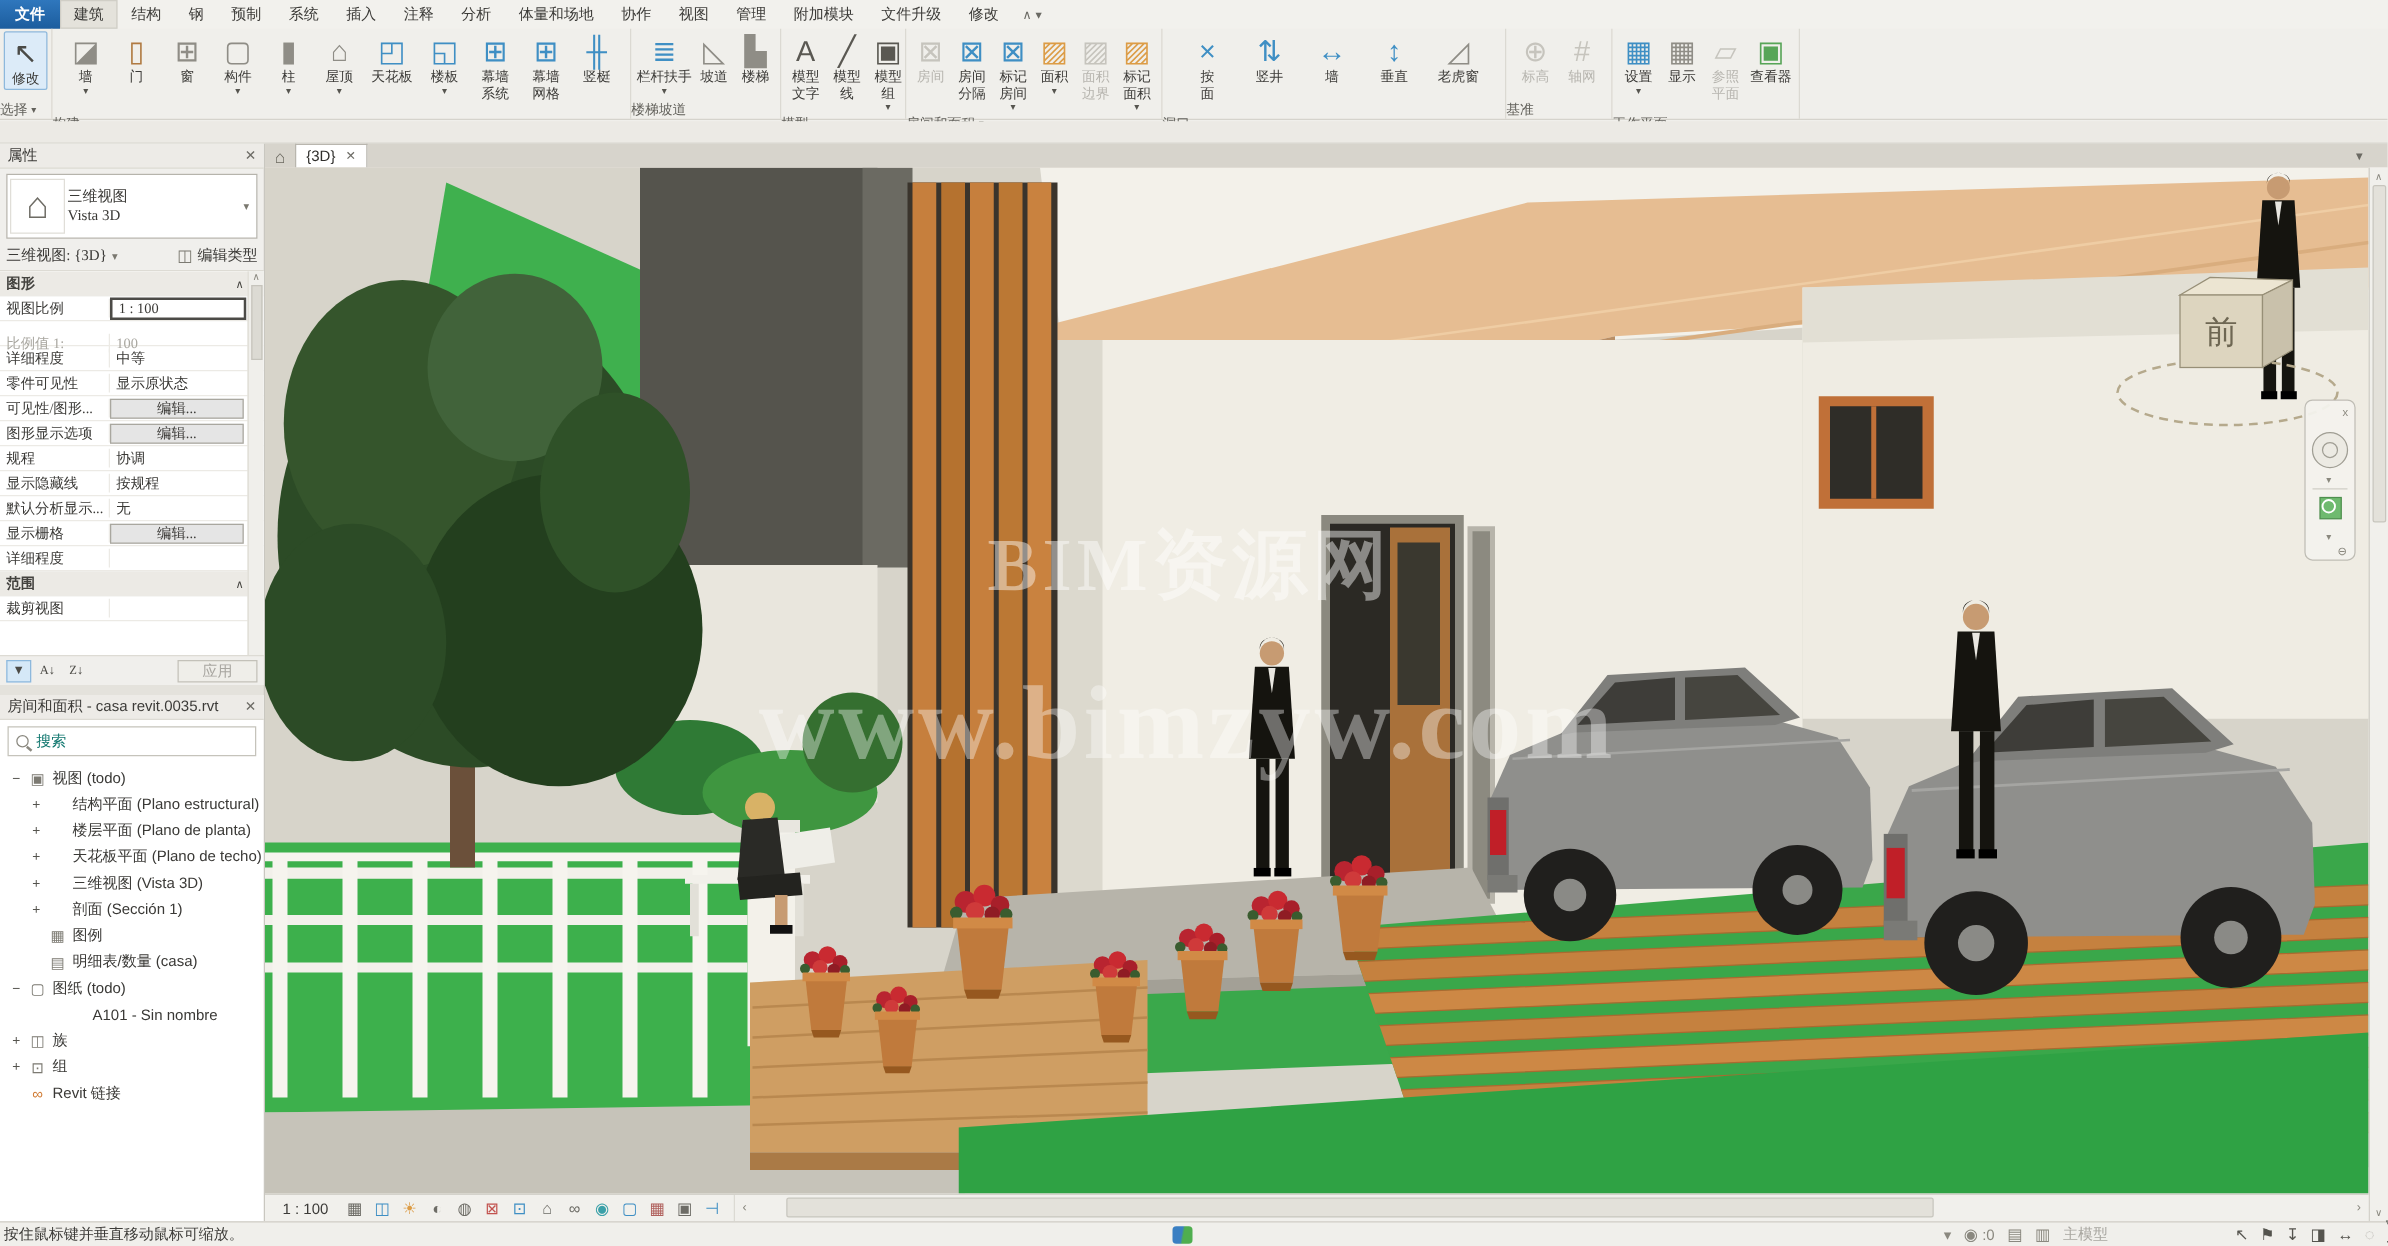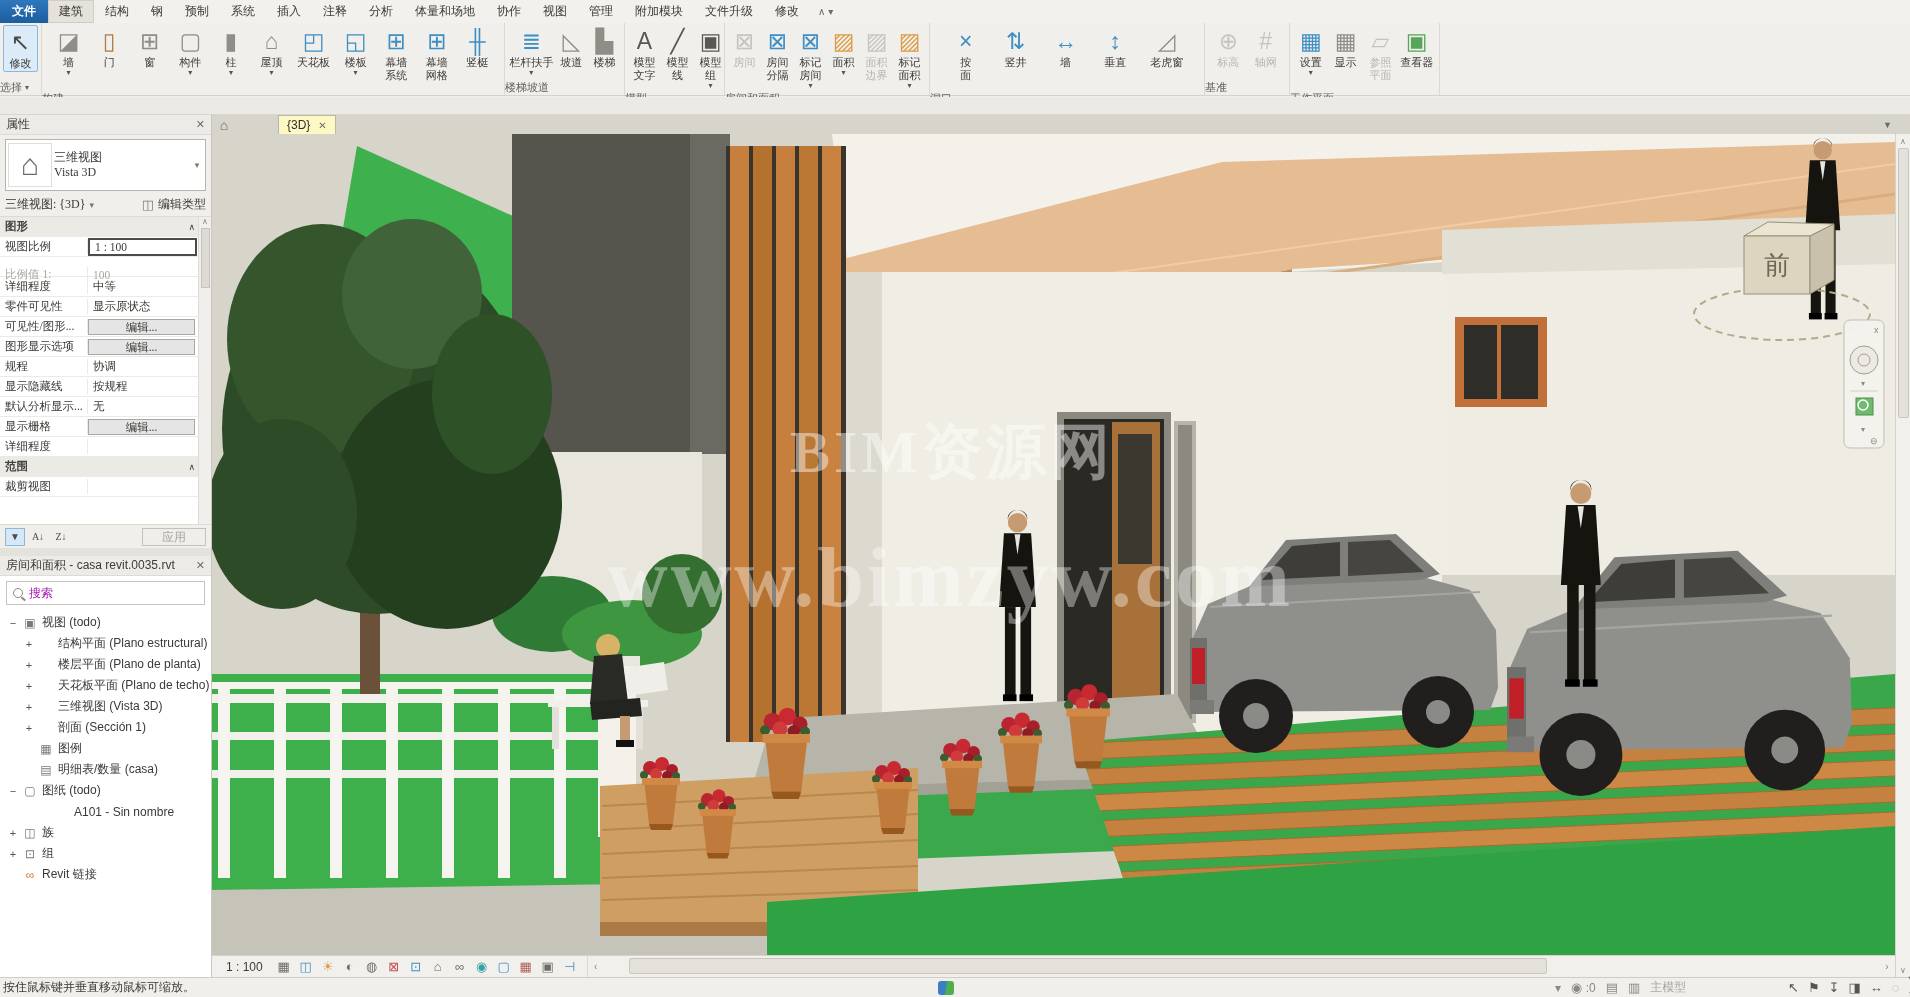--- a/index.html
+++ b/index.html
@@ -77,35 +77,35 @@
     background:#eSefea; background:#efeee9; color:#a8a6a0; text-align:center; line-height:16px; }
 
   #splitter { position:absolute; top:548px; left:0; width:212px; height:8px; background:#e4e2dc; border-right:1px solid #c9c7c0;}
   #browser { position:absolute; top:556px; left:0; width:212px; height:421px;
     background:#fff; border-right:1px solid #c9c7c0; display:flex; flex-direction:column; }
   #search-row { margin:5px 6px; height:24px; border:1px solid #c5c3bb; background:#fff;
     display:flex; align-items:center; padding:0 6px; gap:6px; }
   .mag { width:10px; height:10px; border:1.5px solid #8a887f; border-radius:50%; position:relative; }
   .mag::after { content:""; position:absolute; width:5px; height:1.5px; background:#8a887f;
     bottom:-2px; right:-4px; transform:rotate(40deg); }
-  #search-row .ph { color:#a21caf; }
+  #search-row .ph { color:#0f766e; }
   #tree { flex:1; overflow:hidden; padding-top:2px; }
   .titem { display:flex; align-items:center; height:21px; gap:5px; font-size:12px; white-space:nowrap; }
   .titem .exp { width:10px; text-align:center; color:#55544e; font-size:11px; }
   .titem .tg { font-size:12px; color:#7c7a72; width:14px; text-align:center; }
   .titem.lv0 { padding-left:8px; } .titem.lv1 { padding-left:24px; } .titem.lv2 { padding-left:40px; }
   .titem .tg.org { color:#d07a32; }
 
   
   #viewtabs { position:absolute; top:115px; left:212px; width:1698px; height:19px;
     background:#d7d4cc; display:flex; align-items:stretch; }
   #home-btn { width:24px; display:flex; align-items:center; justify-content:center;
     font-size:14px; color:#6b6960; }
-  .vtab { background:#fef9c3; border:1px solid #b9b6ae; border-bottom:none; display:flex;
-    align-items:center; gap:8px; padding:0 8px; font-size:12px; color:#2f2e2b;margin-left:42px; }
+  .vtab { background:#ffffff; border:1px solid #b9b6ae; border-bottom:none; display:flex;
+    align-items:center; gap:8px; padding:0 8px; font-size:12px; color:#2f2e2b; }
   .vtab .x { font-size:10px; color:#6e6d67; }
   #vtab-overflow { margin-left:auto; margin-right:18px; display:flex; align-items:center;
     font-size:9px; color:#6b6a63; }
 
   #viewport { position:absolute; top:134px; left:212px; width:1683px; height:821px;
     background:#d7d4ca; overflow:hidden; }
   #viewport svg { display:block; }
 
   #viewbar { position:absolute; top:955px; left:212px; width:1683px; height:22px;
     background:#f1f0ec; border-top:1px solid #d4d2cb; display:flex; align-items:center; }

